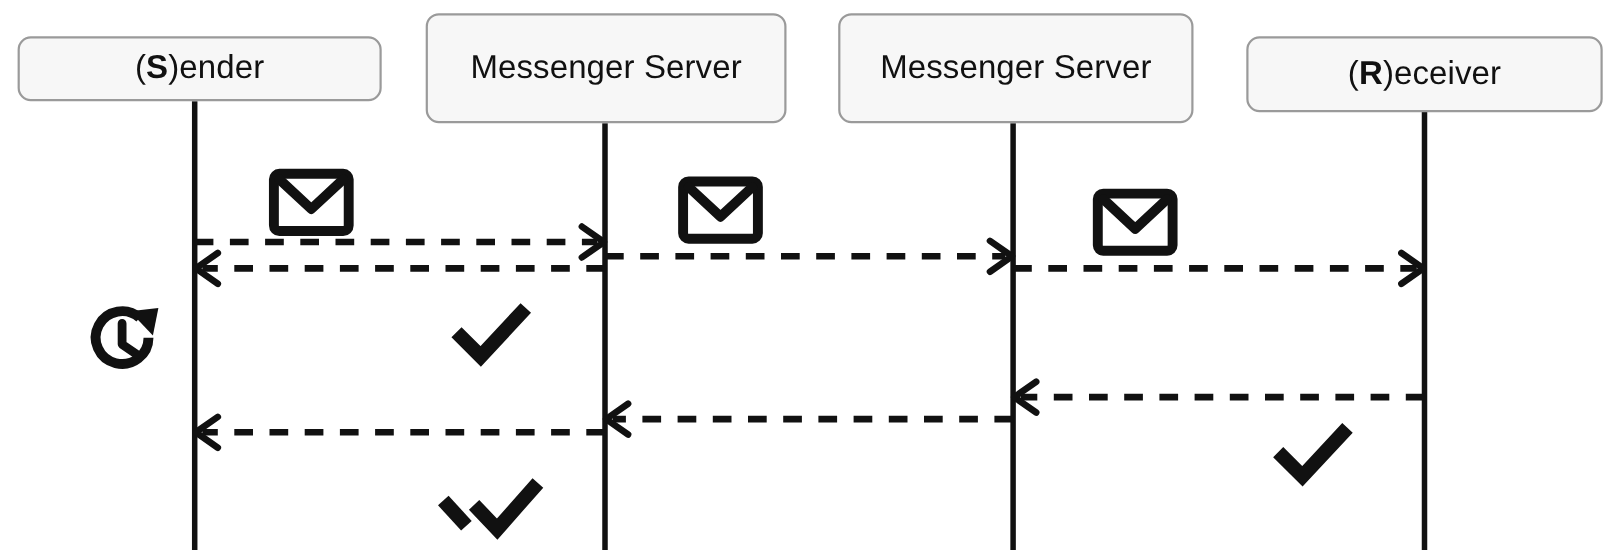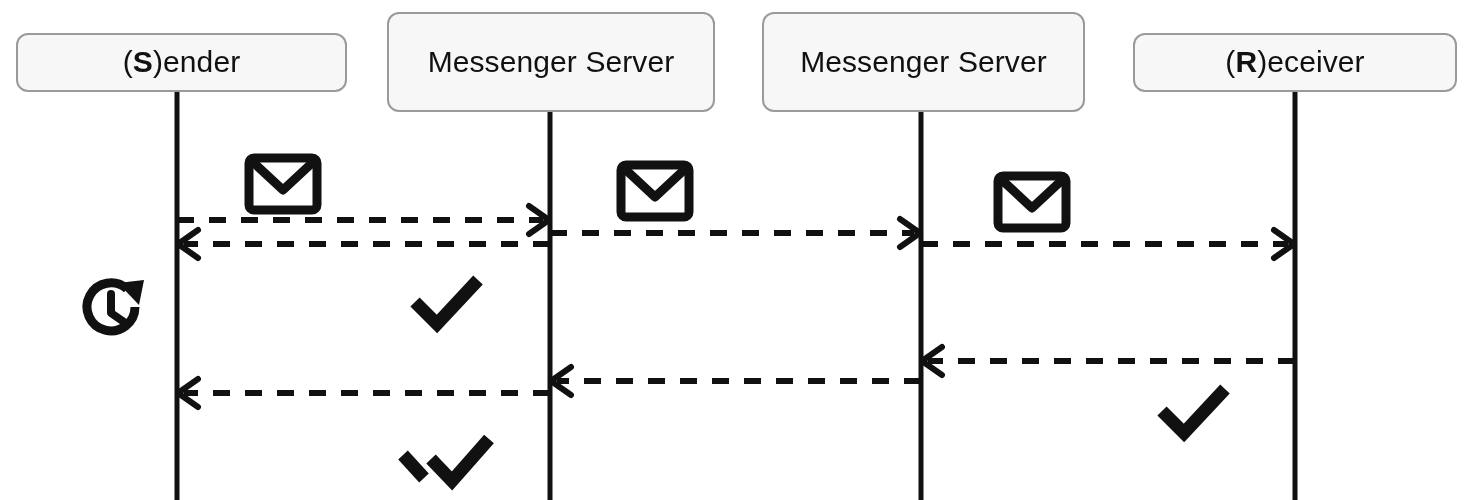--- a/index.html
+++ b/index.html
@@ -119,17 +119,17 @@
   </div>
 
   <div class="actor-box" style="left:387px; top:12px; width:328px; height:100px; flex-direction:column;">
     <span class="label-line"><span>Messenger Server</span></span>
   </div>
 
   <div class="actor-box" style="left:762px; top:12px; width:323px; height:100px; flex-direction:column;">
     <span class="label-line"><span>Messenger Server</span></span>
   </div>
 
-  <div class="actor-box" style="left:1133px; top:33px; width:324px; height:59px;">
+  <div class="actor-box" style="left:1133px; top:33px; width:324px; height:69px;">
     <span class="label-line"><span>(</span><b>R</b><span>)eceiver</span></span>
   </div>
 
 </div>
 
 </body></html>

